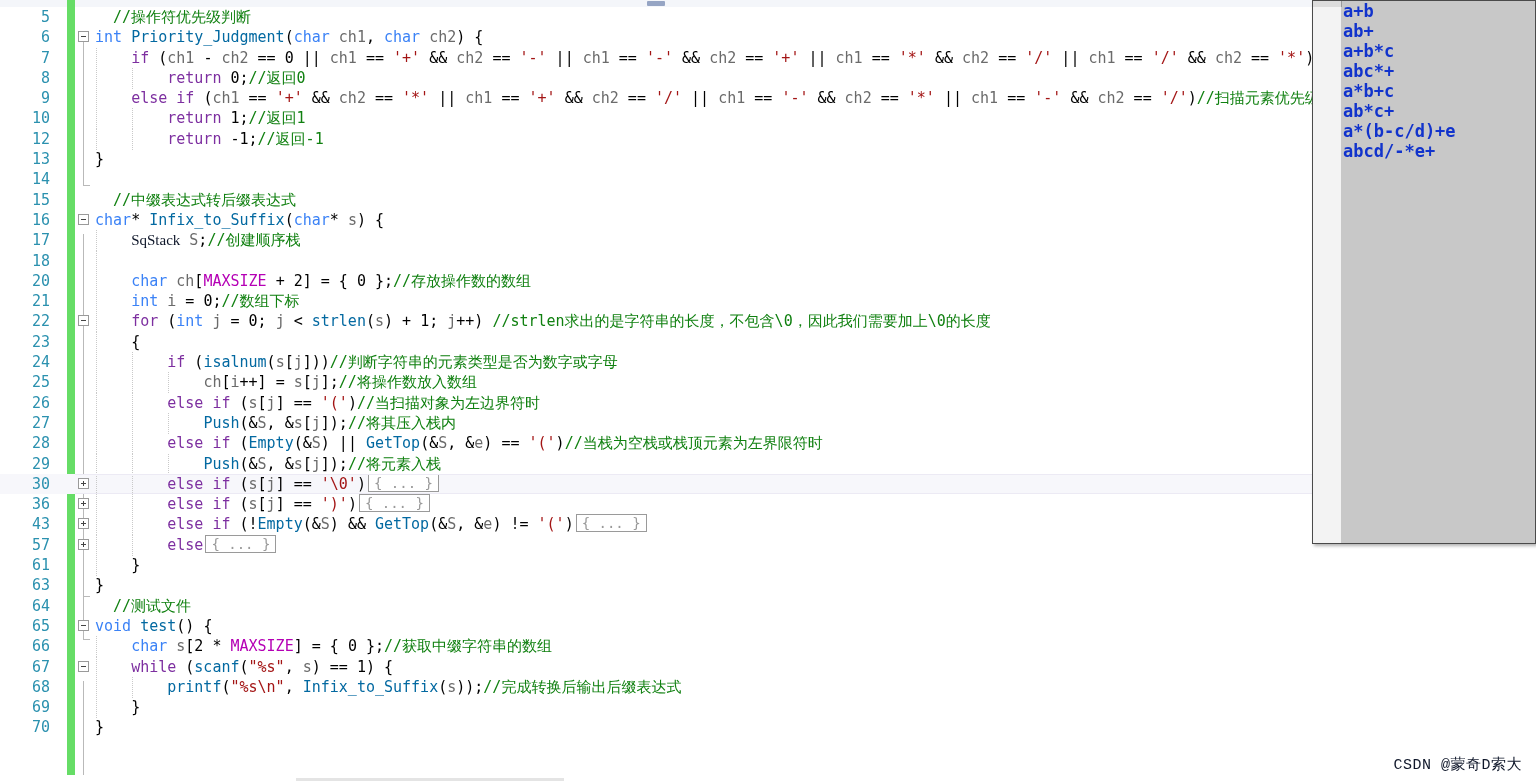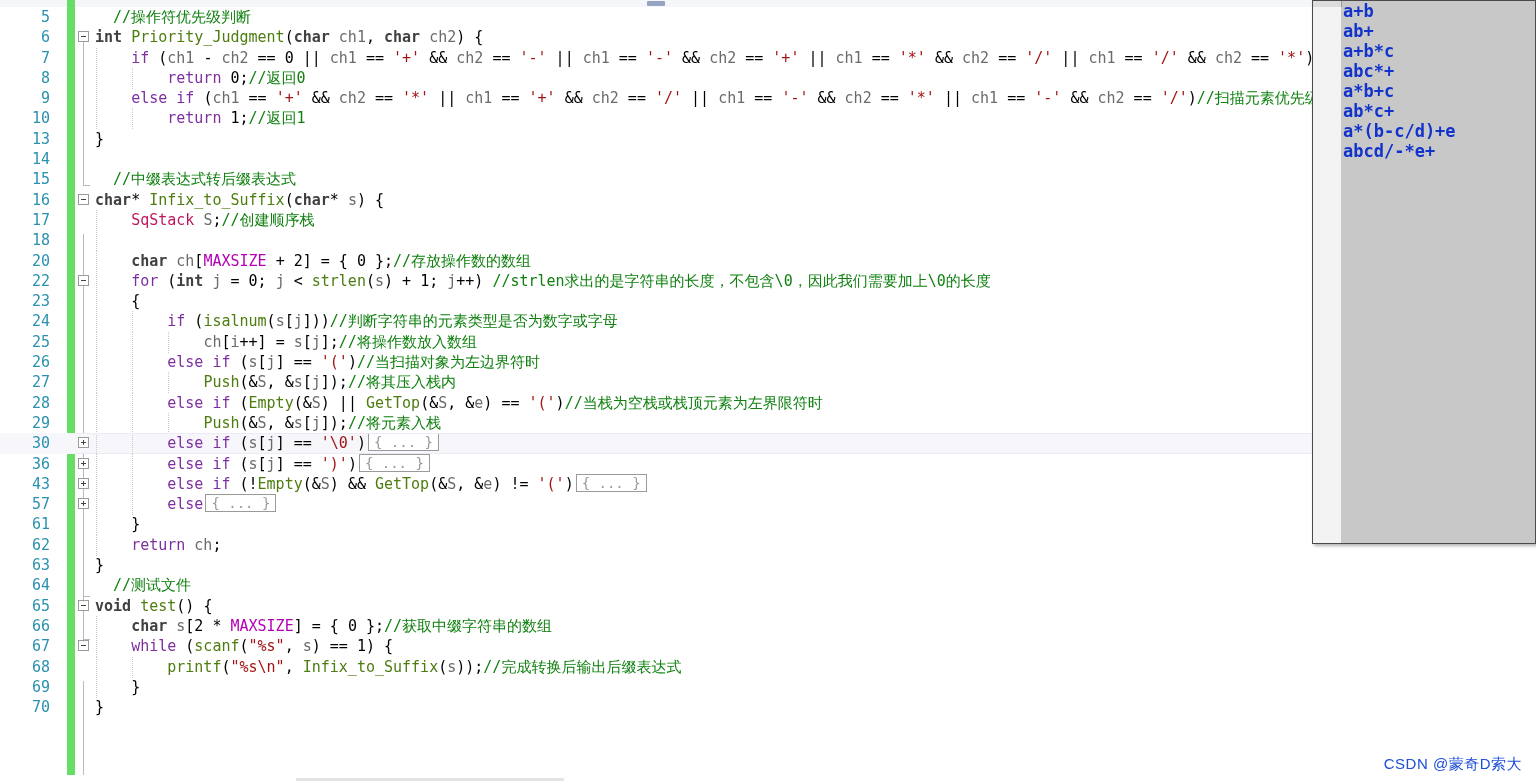--- a/index.html
+++ b/index.html
@@ -45,23 +45,23 @@
   .og{position:absolute;left:83px;width:1px;background:#b9b9b9;}
   .ogb{position:absolute;left:83px;width:7px;height:1px;background:#b9b9b9;}
 
   
   .ig{position:absolute;width:0;border-left:1px dotted #c9c9c9;}
 
   
   .code{position:absolute;left:95px;top:0;font-size:15px;
     font-family:"DejaVu Sans Mono","Liberation Mono",monospace;color:#000;letter-spacing:0px;}
   .kw{color:#7d2fa0;}
-  .ty{color:#404040;font-weight:bold;}
-  .udt{color:#be185d;}
-  .fn{color:#4d7c0f;}
+  .ty{color:#3b82f6;}
+  .udt{color:#0f172a;font-family:Liberation Serif, serif;}
+  .fn{color:#0369a1;}
   .id{color:#6b6b6b;}
   .num{color:#000;}
   .str{color:#a31515;}
   .cm{color:#108010;}
   .mac{color:#b500b5;}
   .pn{color:#000;}
 
   
   .chip{display:inline-block;border:1px solid #9a9a9a;background:#fff;color:#9a9a9a;
         padding:0 5px;margin-left:2px;line-height:16px;height:16px;vertical-align:1px;font-size:14px;}
@@ -74,22 +74,22 @@
   .console .cleft{position:absolute;left:0;top:0;width:28px;height:542px;background:#f3f3f3;}
   .console .clines{position:absolute;left:30px;top:0;right:2px;}
   .console .cline{color:#1133cc;font-size:17px;line-height:20px;height:20px;white-space:pre;
     font-family:"DejaVu Sans Mono","Liberation Mono",monospace;font-weight:bold;}
 
   
   .hsb{position:absolute;left:0;bottom:0;width:1536px;height:9px;background:#fff;}
   .hsb .thumb{position:absolute;left:296px;top:3px;width:268px;height:3px;background:#e4e4e4;}
 
   
-  .wm{position:absolute;right:14px;bottom:10px;color:#1d4ed8;font-size:15px;
-      font-family:Liberation Sans, sans-serif;letter-spacing:.5px;}
+  .wm{position:absolute;right:14px;bottom:10px;color:#0f172a;font-size:15px;
+      font-family:Liberation Mono, monospace;letter-spacing:.5px;}
 </style>
 </head>
 <body>
 
 <div id="root">
 
   <div class="splitter">
     <div class="grip"></div>
   </div>
 
@@ -135,20 +135,26 @@
           <div class="code">&nbsp;&nbsp;&nbsp;&nbsp;<span class="kw">else</span>&nbsp;<span class="kw">if</span>&nbsp;<span class="pn">(</span><span class="id">ch1</span>&nbsp;<span class="pn">=</span><span class="pn">=</span>&nbsp;<span class="str">'+'</span>&nbsp;<span class="pn">&amp;</span><span class="pn">&amp;</span>&nbsp;<span class="id">ch2</span>&nbsp;<span class="pn">=</span><span class="pn">=</span>&nbsp;<span class="str">'*'</span>&nbsp;<span class="pn">|</span><span class="pn">|</span>&nbsp;<span class="id">ch1</span>&nbsp;<span class="pn">=</span><span class="pn">=</span>&nbsp;<span class="str">'+'</span>&nbsp;<span class="pn">&amp;</span><span class="pn">&amp;</span>&nbsp;<span class="id">ch2</span>&nbsp;<span class="pn">=</span><span class="pn">=</span>&nbsp;<span class="str">'/'</span>&nbsp;<span class="pn">|</span><span class="pn">|</span>&nbsp;<span class="id">ch1</span>&nbsp;<span class="pn">=</span><span class="pn">=</span>&nbsp;<span class="str">'-'</span>&nbsp;<span class="pn">&amp;</span><span class="pn">&amp;</span>&nbsp;<span class="id">ch2</span>&nbsp;<span class="pn">=</span><span class="pn">=</span>&nbsp;<span class="str">'*'</span>&nbsp;<span class="pn">|</span><span class="pn">|</span>&nbsp;<span class="id">ch1</span>&nbsp;<span class="pn">=</span><span class="pn">=</span>&nbsp;<span class="str">'-'</span>&nbsp;<span class="pn">&amp;</span><span class="pn">&amp;</span>&nbsp;<span class="id">ch2</span>&nbsp;<span class="pn">=</span><span class="pn">=</span>&nbsp;<span class="str">'/'</span><span class="pn">)</span><span class="cm">//扫描元素优先级更高</span></div>
           <div class="ig" style="left: 96px; top: 0px; height: 21px;"></div>
         </div>
         <div class="row">
           <div class="ln">10</div>
           <div class="code">&nbsp;&nbsp;&nbsp;&nbsp;&nbsp;&nbsp;&nbsp;&nbsp;<span class="kw">return</span>&nbsp;<span class="num">1</span><span class="pn">;</span><span class="cm">//返回1</span></div>
           <div class="ig" style="left: 96px; top: 0px; height: 21px;"></div>
           <div class="ig" style="left: 132.08px; top: 0px; height: 21px;"></div>
         </div>
         <div class="row">
+          <div class="ln">12</div>
+          <div class="code">&nbsp;&nbsp;&nbsp;&nbsp;&nbsp;&nbsp;&nbsp;&nbsp;<span class="kw">return</span>&nbsp;<span class="pn">-</span><span class="num">1</span><span class="pn">;</span><span class="cm">//返回-1</span></div>
+          <div class="ig" style="left: 96px; top: 0px; height: 21px;"></div>
+          <div class="ig" style="left: 132.08px; top: 0px; height: 21px;"></div>
+        </div>
+        <div class="row">
           <div class="ln">13</div>
           <div class="code"><span class="pn">}</span></div>
         </div>
         <div class="row">
           <div class="ln">14</div>
           <div class="code"></div>
         </div>
         <div class="row">
           <div class="ln">15</div>
           <div class="code">&nbsp;&nbsp;<span class="cm">//中缀表达式转后缀表达式</span></div>
@@ -168,20 +174,25 @@
         <div class="row">
           <div class="ln">18</div>
           <div class="ig" style="left: 96px; top: 0px; height: 21px;"></div>
         </div>
         <div class="row">
           <div class="ln">20</div>
           <div class="code">&nbsp;&nbsp;&nbsp;&nbsp;<span class="ty">char</span>&nbsp;<span class="id">ch</span><span class="pn">[</span><span class="mac">MAXSIZE</span>&nbsp;<span class="pn">+</span>&nbsp;<span class="num">2</span><span class="pn">]</span>&nbsp;<span class="pn">=</span>&nbsp;<span class="pn">{</span>&nbsp;<span class="num">0</span>&nbsp;<span class="pn">}</span><span class="pn">;</span><span class="cm">//存放操作数的数组</span></div>
           <div class="ig" style="left: 96px; top: 0px; height: 21px;"></div>
         </div>
         <div class="row">
+          <div class="ln">21</div>
+          <div class="code">&nbsp;&nbsp;&nbsp;&nbsp;<span class="ty">int</span>&nbsp;<span class="id">i</span>&nbsp;<span class="pn">=</span>&nbsp;<span class="num">0</span><span class="pn">;</span><span class="cm">//数组下标</span></div>
+          <div class="ig" style="left: 96px; top: 0px; height: 21px;"></div>
+        </div>
+        <div class="row">
           <div class="ln">22</div>
           <div class="fold">
             <i class="h"></i>
           </div>
           <div class="code">&nbsp;&nbsp;&nbsp;&nbsp;<span class="kw">for</span>&nbsp;<span class="pn">(</span><span class="ty">int</span>&nbsp;<span class="id">j</span>&nbsp;<span class="pn">=</span>&nbsp;<span class="num">0</span><span class="pn">;</span>&nbsp;<span class="id">j</span>&nbsp;<span class="pn">&lt;</span>&nbsp;<span class="fn">strlen</span><span class="pn">(</span><span class="id">s</span><span class="pn">)</span>&nbsp;<span class="pn">+</span>&nbsp;<span class="num">1</span><span class="pn">;</span>&nbsp;<span class="id">j</span><span class="pn">+</span><span class="pn">+</span><span class="pn">)</span>&nbsp;<span class="cm">//strlen求出的是字符串的长度，不包含\0，因此我们需要加上\0的长度</span></div>
           <div class="ig" style="left: 96px; top: 0px; height: 21px;"></div>
         </div>
         <div class="row">
           <div class="ln">23</div>
           <div class="code">&nbsp;&nbsp;&nbsp;&nbsp;<span class="pn">{</span></div>
@@ -262,25 +273,20 @@
             <i class="h"></i>
             <i class="v"></i>
           </div>
           <div class="code">&nbsp;&nbsp;&nbsp;&nbsp;&nbsp;&nbsp;&nbsp;&nbsp;<span class="kw">else</span><span class="chip">{ ... }</span></div>
           <div class="ig" style="left: 96px; top: 0px; height: 21px;"></div>
           <div class="ig" style="left: 132.08px; top: 0px; height: 21px;"></div>
         </div>
         <div class="row">
           <div class="ln">61</div>
           <div class="code">&nbsp;&nbsp;&nbsp;&nbsp;<span class="pn">}</span></div>
-          <div class="ig" style="left: 96px; top: 0px; height: 21px;"></div>
-        </div>
-        <div class="row">
-          <div class="ln">62</div>
-          <div class="code">&nbsp;&nbsp;&nbsp;&nbsp;<span class="kw">return</span>&nbsp;<span class="id">ch</span><span class="pn">;</span></div>
           <div class="ig" style="left: 96px; top: 0px; height: 21px;"></div>
         </div>
         <div class="row">
           <div class="ln">63</div>
           <div class="code"><span class="pn">}</span></div>
         </div>
         <div class="row">
           <div class="ln">64</div>
           <div class="code">&nbsp;&nbsp;<span class="cm">//测试文件</span></div>
         </div>

